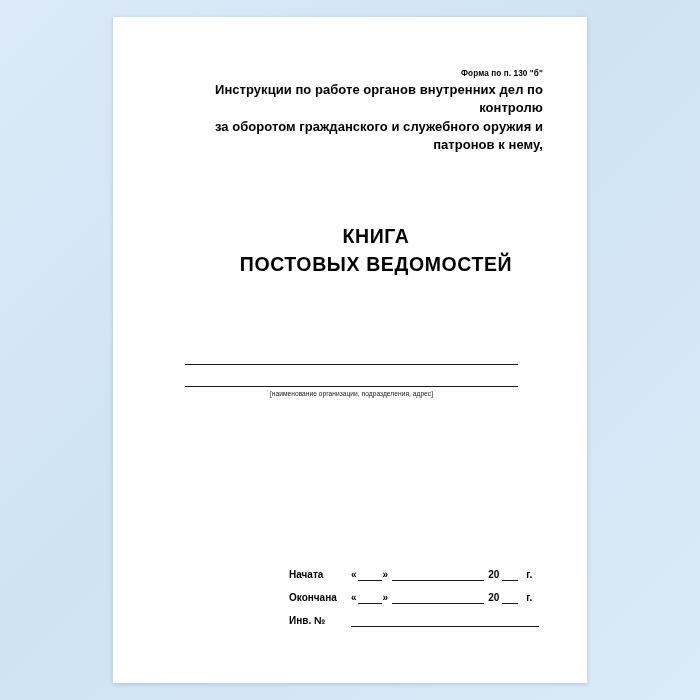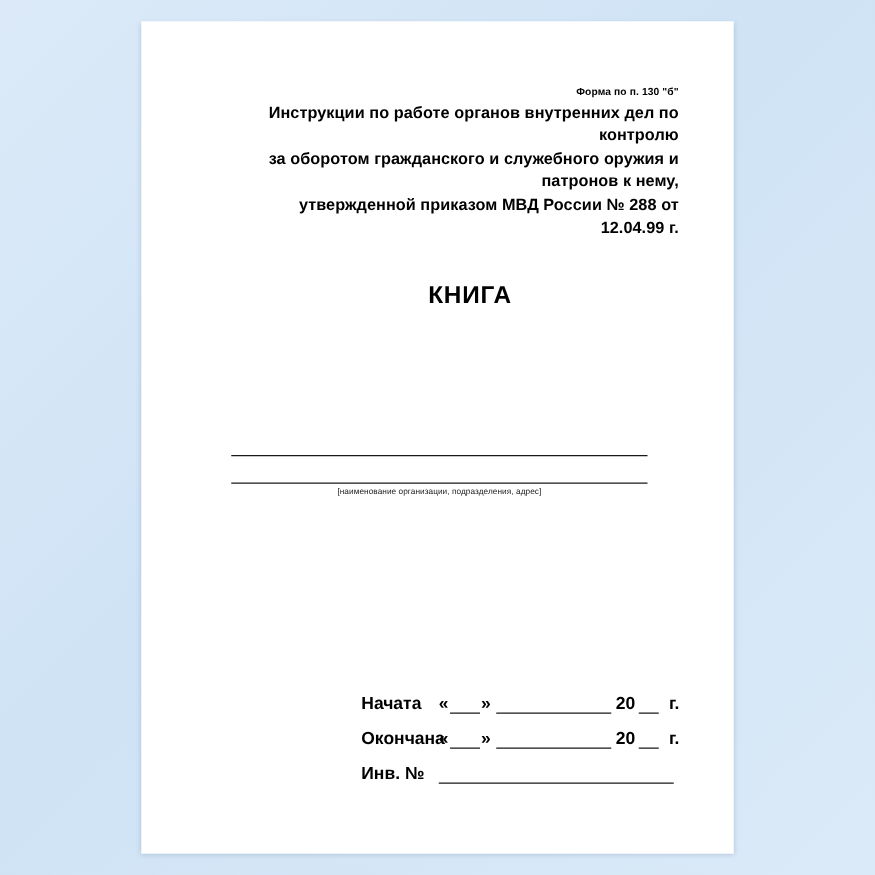--- a/index.html
+++ b/index.html
@@ -99,21 +99,21 @@
   .footer-block {
     position: absolute;
     bottom: 56px;
     left: 176px;
     width: 250px;
   }
   .field-row {
     display: flex;
     align-items: flex-end;
     margin-bottom: 11px;
-    font-size: 14px;
+    font-size: 10px;
     font-weight: bold;
     color: #000;
   }
   .field-row:last-child {
     margin-bottom: 0;
   }
   .field-label {
     width: 62px;
     text-align: left;
     flex: none;
@@ -145,25 +145,25 @@
 
 <div class="backdrop"></div>
 
 <div class="page">
   <div class="page-inner">
 
     <div class="header-block">
       <div class="header-form-no">Форма по п. 130 "б"</div>
       <div class="header-line">Инструкции по работе органов внутренних дел по контролю</div>
       <div class="header-line">за оборотом гражданского и служебного оружия и патронов к нему,</div>
-      <div class="header-line">утвержденной приказом МВД России № 288 от 12.04.99 г.</div>
     </div>
 
     <div class="title-block">
       <div class="title-line">КНИГА</div>
+      <div class="title-line">ПОСТОВЫХ ВЕДОМОСТЕЙ</div>
     </div>
 
     <div class="rule-block">
       <div class="rule"></div>
       <div class="rule second"></div>
       <div class="rule-caption">[наименование организации, подразделения, адрес]</div>
     </div>
 
     <div class="footer-block">
 

